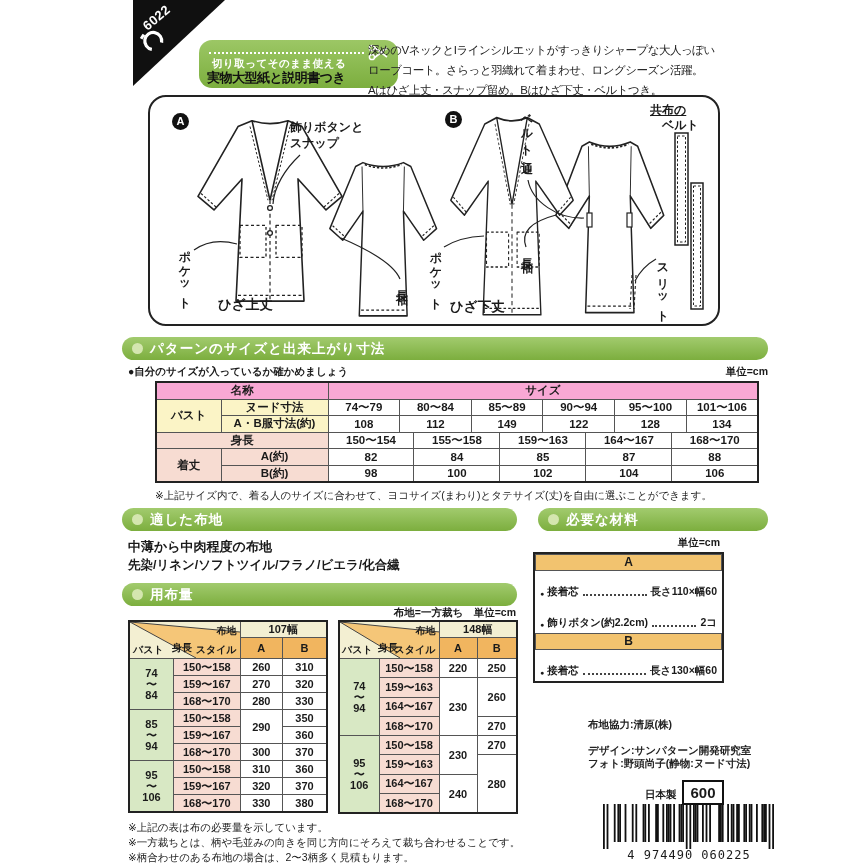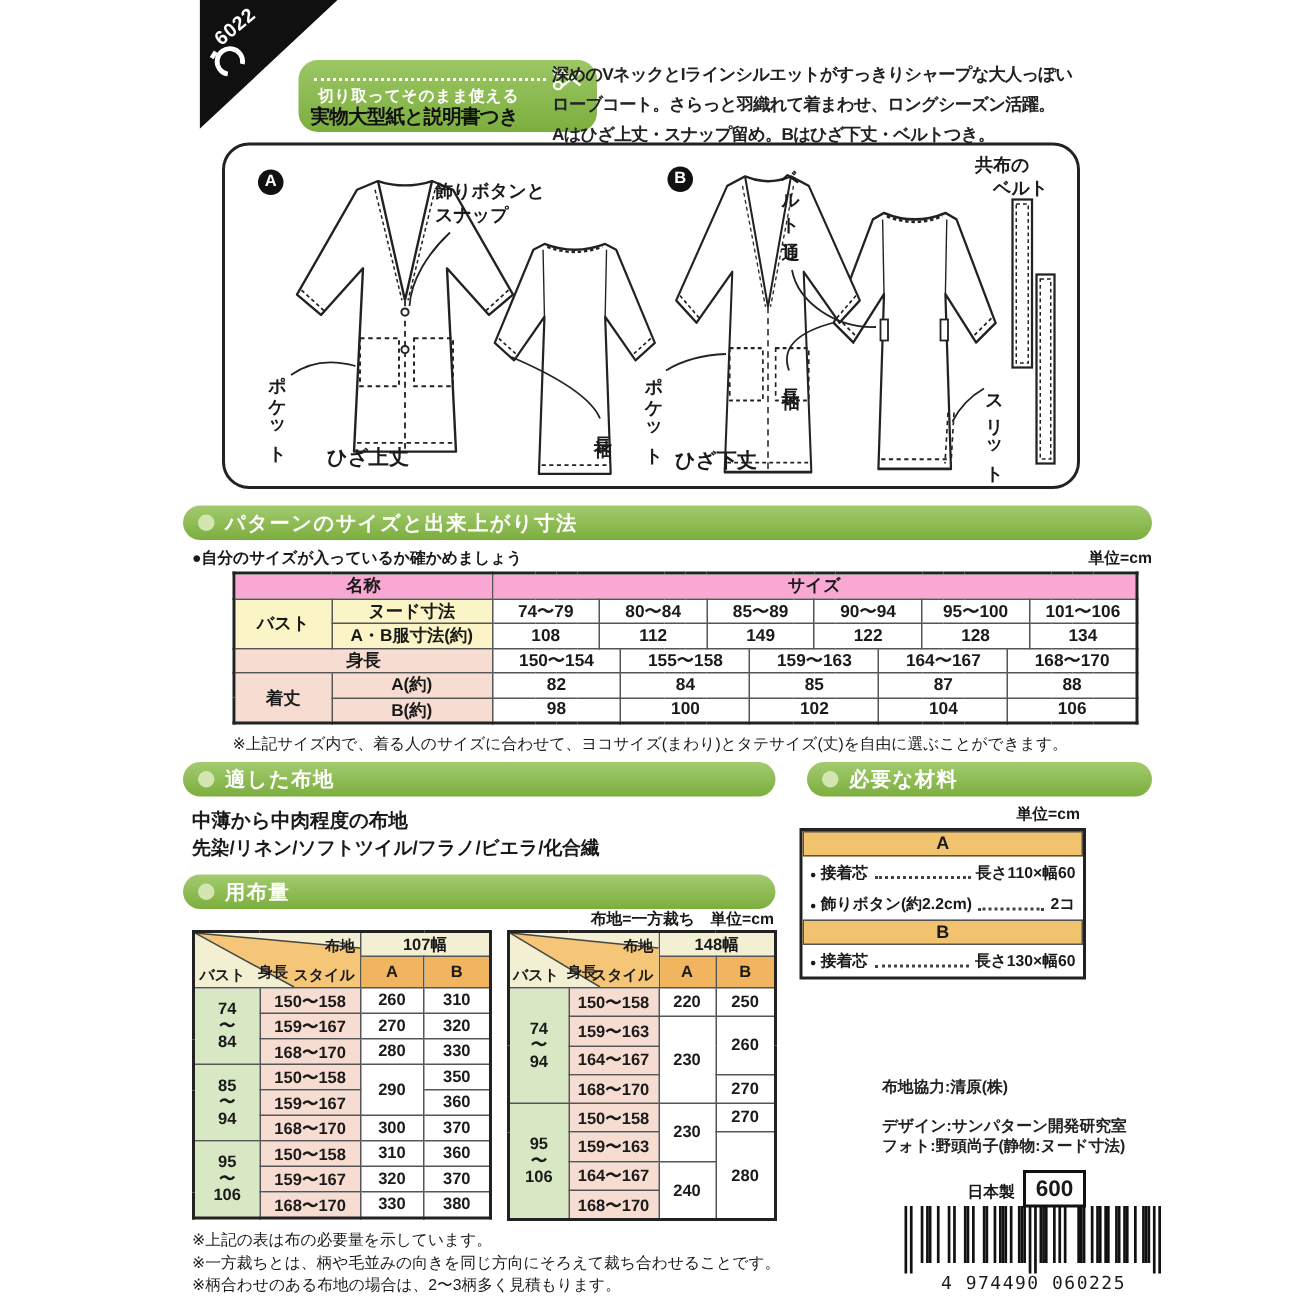--- a/index.html
+++ b/index.html
@@ -15,21 +15,21 @@
   .ring{position:absolute;left:6px;top:26px;transform:rotate(-15deg);}
 
   
   .badge{position:absolute;left:199px;top:40px;width:199px;height:48px;border-radius:13px;
          background:linear-gradient(#9cc765,#7cae3e);}
   .cutline{position:absolute;left:10px;top:12px;width:155px;border-top:2px dotted #fff;}
   .badge-sc{position:absolute;right:8px;top:4px;}
   .badge-l1{position:absolute;left:13px;top:17px;font-size:10.5px;font-weight:bold;color:#fff;letter-spacing:.5px;}
   .badge-l2{position:absolute;left:8px;top:29px;font-size:13px;font-weight:bold;color:#111;letter-spacing:-.5px;}
 
-  .intro{position:absolute;left:368px;top:40px;width:352px;font-size:11.5px;font-weight:bold;
+  .intro{position:absolute;left:368px;top:40px;width:352px;font-size:11.5px;font-weight:normal;
          letter-spacing:-.5px;line-height:20px;color:#222;}
 
   
   .dbox{position:absolute;left:148px;top:95px;width:568px;height:227px;border:2px solid #222;
         border-radius:18px;background:#fff;}
   .marker{position:absolute;width:17px;height:17px;border-radius:50%;background:#111;color:#fff;
         font-size:11px;font-weight:bold;text-align:center;line-height:17px;}
   .dlabel{position:absolute;font-size:12px;font-weight:bold;letter-spacing:0;white-space:nowrap;}
   .dvert{writing-mode:vertical-rl;letter-spacing:2px;}
   .dbig{font-size:13.5px;}
@@ -64,21 +64,21 @@
   .t-yr tbody td{height:18.3px;}
   .bust-cell{white-space:pre-line;line-height:11px;font-size:11px;}
   .diagblock{position:relative;padding:0;background:#f3efd2;}
   .diagblock span{position:absolute;font-size:10px;font-weight:bold;}
   .diagblock svg{position:absolute;left:0;top:0;}
 
   
   .t-mat{position:absolute;left:533px;top:552px;width:187px;border:2px solid #222;background:#fff;}
   .t-mat .mh{height:15px;background:#f2c36f;border:1px solid #555;text-align:center;
              font-size:12px;font-weight:bold;line-height:15px;}
-  .mitem{display:flex;align-items:flex-end;padding:3px 5px 3px 5px;height:15px;}
+  .mitem{display:flex;align-items:flex-end;padding:13px 5px 3px 5px;height:15px;}
   .mitem .b{font-size:7px;margin:0 3px 2px 0;}
   .mitem .n{font-size:10.5px;font-weight:bold;}
   .mitem .lead{flex:1;border-bottom:2px dotted #444;margin:0 4px 3px 4px;}
   .mitem .v{font-size:10.5px;font-weight:bold;}
 
   .credit{position:absolute;left:588px;font-size:10.5px;font-weight:bold;color:#222;}
   .madein{position:absolute;left:645px;top:788px;font-size:10.5px;font-weight:bold;}
   .pricebox{position:absolute;left:682px;top:780px;width:38px;height:21px;border:2px solid #111;
             text-align:center;font-size:15px;font-weight:bold;line-height:21px;}
   .bcwrap{position:absolute;left:597px;top:804px;width:188px;height:58px;}
@@ -170,21 +170,21 @@
     <div class="dlabel" style="left:140px;top:22px;">飾りボタンと</div>
     <div class="dlabel" style="left:140px;top:38px;">スナップ</div>
     <div class="dlabel dvert" style="left:26px;top:145px;">ポケット</div>
     <div class="dlabel dbig" style="left:68px;top:199px;">ひざ上丈</div>
     <div class="dlabel dvert" style="left:243px;top:184px;">長袖</div>
     <div class="dlabel dvert" style="left:277px;top:146px;">ポケット</div>
     <div class="dlabel dvert" style="left:368px;top:8px;">ベルト通し</div>
     <div class="dlabel dvert" style="left:368px;top:152px;">長袖</div>
     <div class="dlabel dbig" style="left:300px;top:201px;">ひざ下丈</div>
     <div class="dlabel dvert" style="left:504px;top:158px;">スリット</div>
-    <div class="dlabel" style="left:500px;top:5px;">共布の</div>
+    <div class="dlabel" style="left:500px;top:5px;text-decoration:underline;">共布の</div>
     <div class="dlabel" style="left:512px;top:20px;">ベルト</div>
   </div>
 
   <div class="bar" style="left:122px;top:337px;width:646px;">
     <span class="dot"></span>
     <span class="t">パターンのサイズと出来上がり寸法</span>
   </div>
   <div class="abs small" style="left:128px;top:365px;">●自分のサイズが入っているか確かめましょう</div>
   <div class="abs small" style="left:620px;top:365px;width:148px;text-align:right;">単位=cm</div>
 

